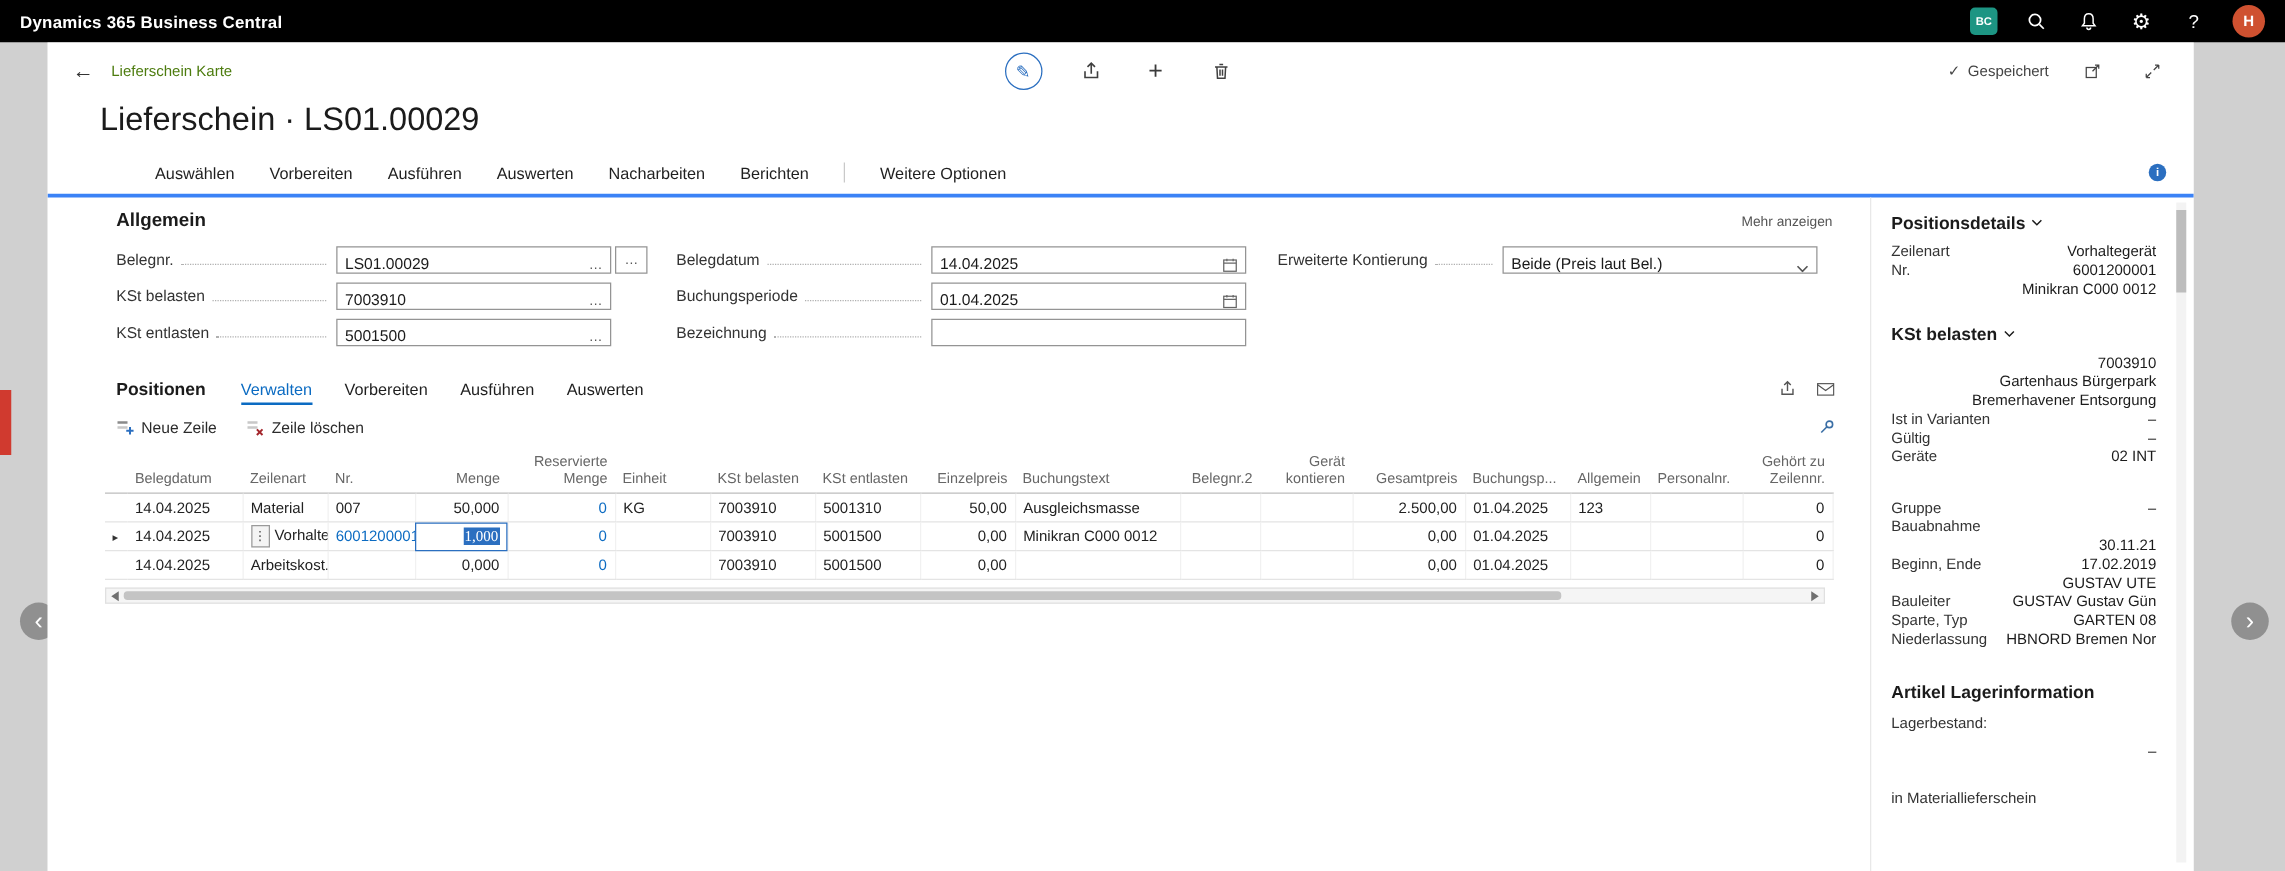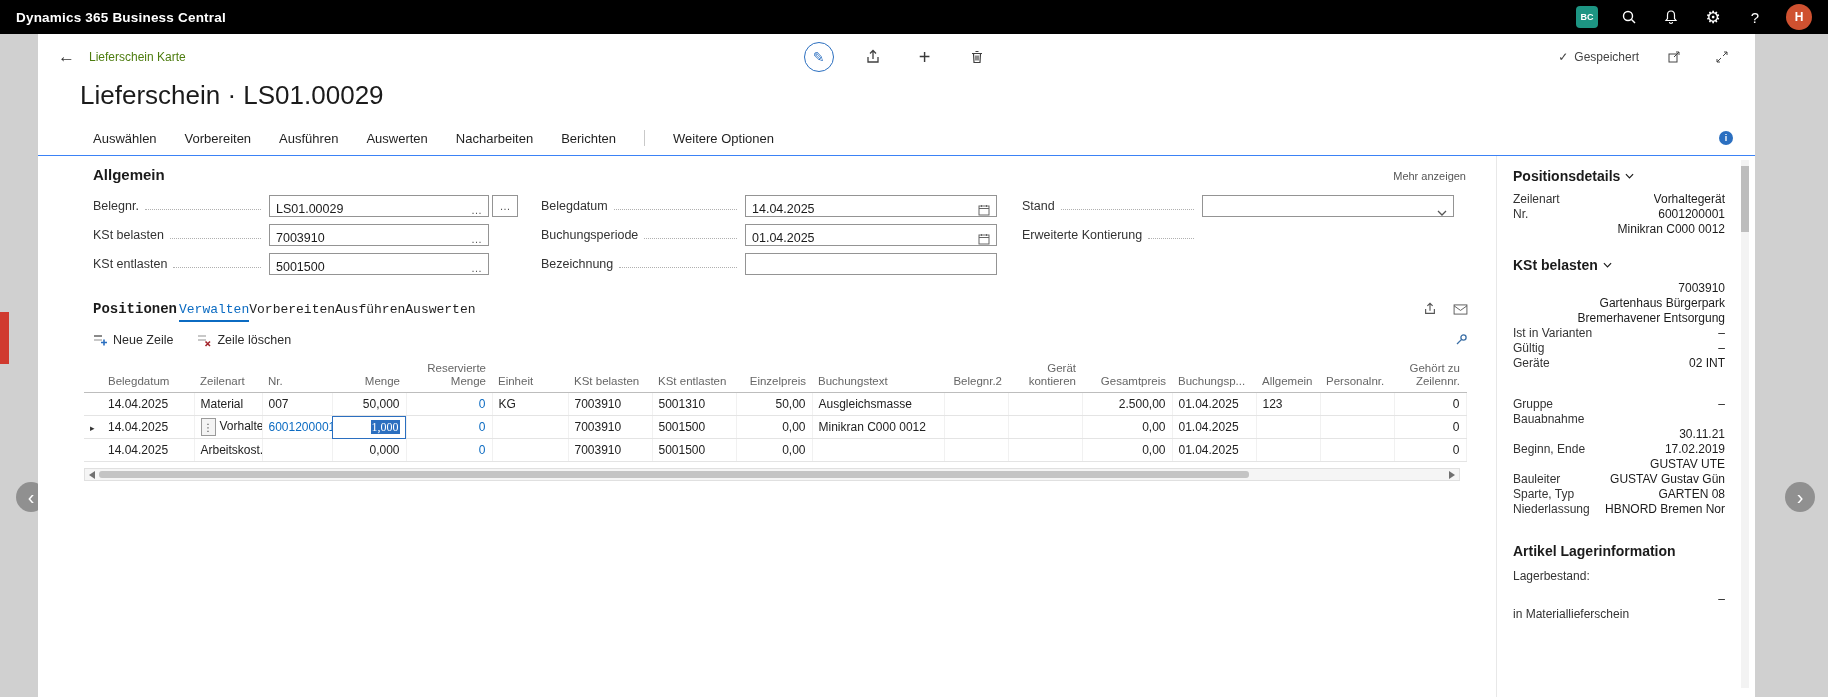--- a/index.html
+++ b/index.html
@@ -33,21 +33,21 @@
   .breadcrumb{font-size:12px;color:#4d7c0f;cursor:pointer;}
   .center-icons{position:absolute;left:50%;transform:translateX(-50%);display:flex;align-items:center;gap:26px;}
   .hdr-icon{width:26px;height:26px;display:flex;align-items:center;justify-content:center;cursor:pointer;}
   .pencil-circle{width:28px;height:28px;border-radius:50%;border:1.5px solid #2b6fc0;display:flex;align-items:center;justify-content:center;color:#2b6fc0;font-size:14px;cursor:pointer;}
   .plus-glyph{font-size:20px;color:#3a3a3a;line-height:1;}
   .top-right{margin-left:auto;display:flex;align-items:center;gap:22px;}
   .saved{display:flex;align-items:center;gap:6px;color:#444;font-size:12px;}
   .page-title{font-size:26px;font-weight:400;color:#1b1b1b;padding:0 20px 10px 42px;line-height:1.2;}
 
   
-  .menubar{display:flex;align-items:center;gap:28px;height:34px;padding:0 22px 0 55px;border-bottom:1px solid #3b82f6;font-size:13px;color:#1f1f1f;}
+  .menubar{display:flex;align-items:center;gap:28px;height:34px;padding:0 22px 0 86px;border-bottom:3px solid #3b82f6;font-size:13px;color:#1f1f1f;}
   .menu-item{cursor:pointer;white-space:nowrap;}
   .menu-divider{width:1px;height:16px;background:#c9c9c9;}
   .info-dot{margin-left:auto;width:14px;height:14px;border-radius:50%;background:#2b6fc0;color:#fff;font-size:9px;font-weight:700;display:flex;align-items:center;justify-content:center;cursor:pointer;}
 
   
   .content{display:flex;height:549px;}
   .main{flex:1;padding:0 24px 0 46px;box-sizing:border-box;overflow:hidden;}
 
   
   .section-head{display:flex;align-items:baseline;margin:10px 0 8px 9px;}
@@ -59,21 +59,21 @@
   .lz label{white-space:nowrap;}
   .dots{flex:1;border-bottom:1px dotted #b0b0b0;margin:0 8px 0 6px;transform:translateY(4px);}
   .input{height:22px;border:1px solid #949494;background:#fff;display:flex;align-items:flex-end;padding:0 6px;box-sizing:border-box;font-size:12.5px;color:#1b1b1b;cursor:text;}
   .w1{width:220px;} .w2{width:252px;} .w3{width:252px;}
   .input .val{flex:1;white-space:nowrap;overflow:hidden;}
   .assist{color:#555;font-size:11px;margin-left:4px;cursor:pointer;}
   .extra-assist{width:26px;height:22px;border:1px solid #949494;margin-left:3px;display:flex;align-items:center;justify-content:center;font-size:11px;color:#555;box-sizing:border-box;cursor:pointer;}
   .fld-icon{margin-left:4px;display:flex;align-items:center;cursor:pointer;}
 
   
-  .pos-head{display:flex;align-items:center;margin:16px 0 0 9px;height:30px;font-family:Liberation Mono, monospace;}
+  .pos-head{display:flex;align-items:center;gap:26px;margin:16px 0 0 9px;height:30px;}
   .pos-title{font-size:14px;font-weight:700;color:#1b1b1b;margin-right:2px;}
   .tab{font-size:13px;color:#1f1f1f;cursor:pointer;padding:5px 0;}
   .tab.active{color:#0b6bc2;box-shadow:inset 0 -2px 0 #0b6bc2;}
   .pos-right{margin-left:auto;display:flex;align-items:center;gap:16px;margin-right:4px;}
   .actions-row{display:flex;align-items:center;gap:24px;height:32px;margin-left:9px;font-size:12.5px;color:#2b2b2b;}
   .action{display:flex;align-items:center;gap:6px;cursor:pointer;}
   .pin-right{margin-left:auto;margin-right:4px;cursor:pointer;display:flex;align-items:center;}
 
   
   .grid{width:1376px;border-collapse:collapse;table-layout:fixed;font-size:12px;color:#222;}
@@ -275,37 +275,31 @@
                 </span>
               <span class="input w2">
                   <span class="val"></span>
                 </span>
             </div>
           </div>
 
           <div style="--lz:180px">
             <div class="frow">
               <span class="lz">
-                  <label>Stand</label>
+                  <label>Erweiterte Kontierung</label>
                   <span class="dots"></span>
                 </span>
               <span class="input w3">
-                  <span class="val"></span>
+                  <span class="val">Beide (Preis laut Bel.)</span>
                 <span class="fld-icon">
                     <svg width="10" height="6" viewBox="0 0 10 6">
                       <path d="M1 1 L5 5 L9 1" fill="none" stroke="#555" stroke-width="1.3"></path>
                     </svg>
                   </span>
               </span>
-            </div>
-            <div class="frow">
-              <span class="lz">
-                  <label>Erweiterte Kontierung</label>
-                  <span class="dots"></span>
-                </span>
             </div>
           </div>
         </div>
 
         <div class="pos-head">
           <span class="pos-title">Positionen</span>
           <span class="tab active">Verwalten</span>
           <span class="tab">Vorbereiten</span>
           <span class="tab">Ausführen</span>
           <span class="tab">Auswerten</span>
@@ -541,21 +535,21 @@
         </div>
 
         <div class="fb-h" style="margin-top:26px;">
           <span>Artikel Lagerinformation</span>
         </div>
         <div class="fb-rows">
           <div class="fb-row" style="margin-top:10px;">
             <span class="fb-label">Lagerbestand:</span>
           </div>
           <div class="fb-line-right" style="margin-top:8px;">–</div>
-          <div class="fb-row" style="">
+          <div class="fb-row" style="margin-top:22px;">
             <span class="fb-label">in Materiallieferschein</span>
           </div>
         </div>
 
         <div class="vscroll">
           <div class="vs-thumb"></div>
         </div>
       </div>
     </div>
   </div>

